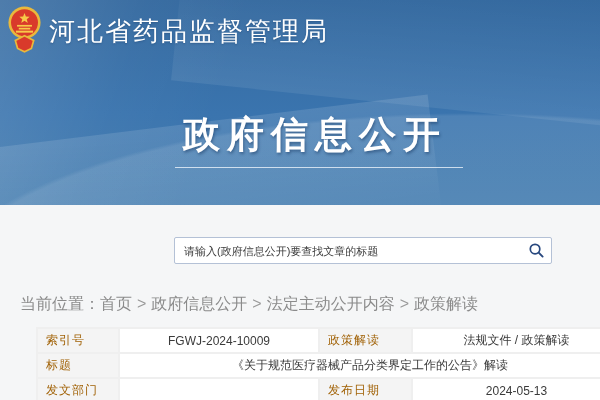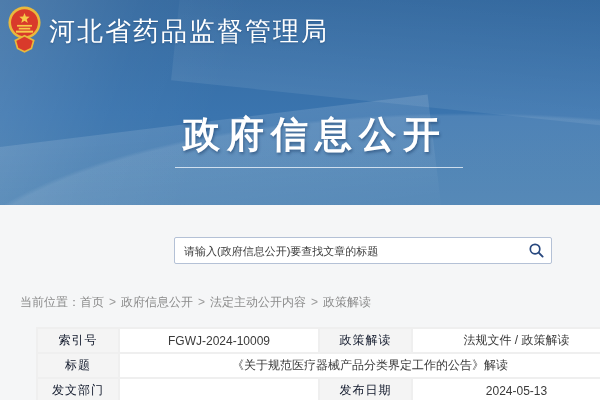--- a/index.html
+++ b/index.html
@@ -70,36 +70,36 @@
   }
   .search-input::placeholder { color:#3c3c3c; opacity:1; }
   .search-btn {
     width:30px; height:100%; display:flex; align-items:center; justify-content:center;
     background:transparent; border:none; cursor:pointer;
   }
 
   
   .breadcrumb {
     position:absolute; top:294px; left:20px; z-index:4;
-    font-size:12px; color:#8b8b8b; white-space:nowrap;
+    font-size:16px; color:#8b8b8b; white-space:nowrap;
   }
   .breadcrumb .crumb { color:#8b8b8b; text-decoration:none; cursor:pointer; }
   .breadcrumb .sep { margin:0 5px; color:#9a9a9a; }
 
   
   .info-table {
     position:absolute; top:327px; left:36px; width:586px; z-index:4;
     border-collapse:collapse; font-size:12px; table-layout:fixed;
   }
   .info-table td {
     border:2px solid #efefef; height:24px; padding:3px 8px;
     background:#ffffff; color:#3a3a3a; overflow:hidden; white-space:nowrap;text-align:center;
   }
   .info-table td.label {
-    background:#f4f4f4; color:#0f172a; text-align:center; letter-spacing:1px;
+    background:#f4f4f4; color:#a16207; text-align:left; letter-spacing:1px;
   }
   .col-l1 { width:82px; }
   .col-v1 { width:200px; }
   .col-l2 { width:93px; }
 </style>
 </head>
 <body>
 
 <div class="hero">
 

